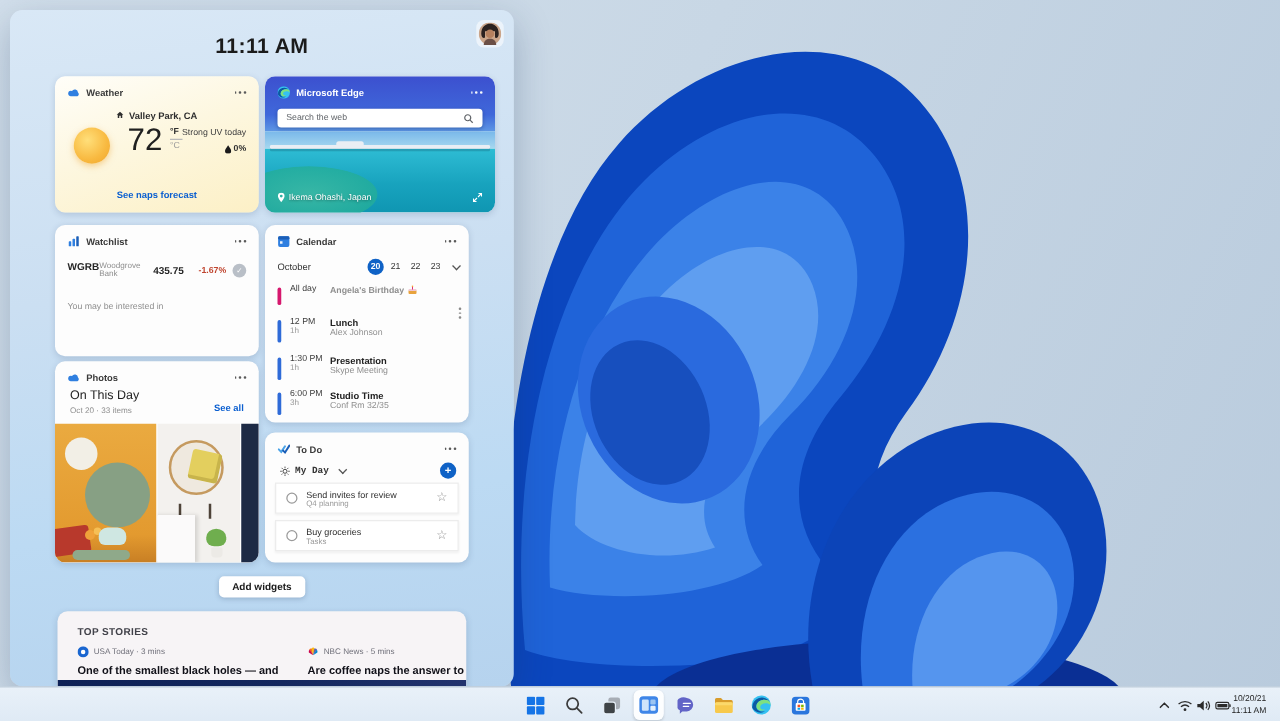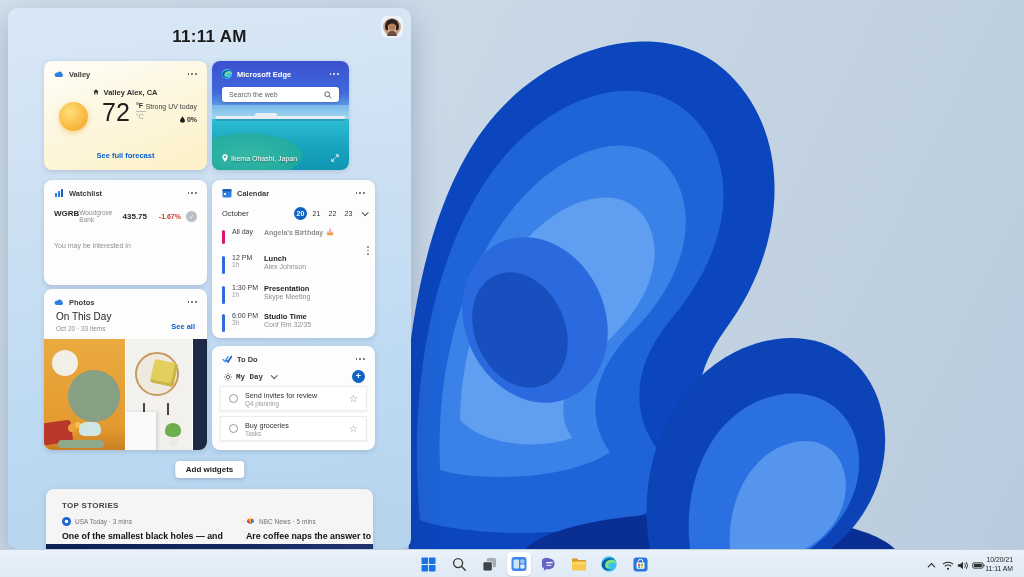--- a/index.html
+++ b/index.html
@@ -42,21 +42,21 @@
   .w-unit-f { font-size:7px; font-weight:700; color:#2e2e2e; }
   .w-units hr { border:none; border-top:1px solid #b9b9b9; margin:1.5px 0; width:10px; }
   .w-unit-c { font-size:7px; color:#9a9a9a; }
   .w-cond { position:absolute; right:10px; top:42px; font-size:7px; color:#3c3c3c; text-align:right; }
   .w-precip { position:absolute; right:10px; top:55px; font-size:7px; font-weight:600; color:#2e2e2e;
               display:flex; align-items:center; gap:2px; }
   .w-link { position:absolute; bottom:10px; left:0; width:100%; text-align:center;
             font-size:7.5px; font-weight:600; color:#0b5fd0; cursor:pointer; }
 
   
-  .edge { left:204px; top:53px; width:137px; height:109px; }
+  .edge { left:204px; top:53px; width:184px; height:109px; }
   .edge .ph-sky-top { position:absolute; inset:0 0 auto 0; height:44px;
         background:linear-gradient(180deg,#3c50cf 0%,#3f68da 70%,#5d96e4 100%); }
   .edge .ph-sky { position:absolute; top:44px; left:0; right:0; height:14px;
         background:linear-gradient(180deg,#79b8ea,#a7d8ef); }
   .edge .ph-sea { position:absolute; top:58px; left:0; right:0; bottom:0;
         background:linear-gradient(180deg,#2ebcd4 0%,#18a3be 55%,#0f96b2 100%); }
   .edge .ph-lagoon { position:absolute; bottom:-8px; left:-20px; width:110px; height:45px; border-radius:50%;
         background:radial-gradient(#3ebba2,#23ad9b 70%, transparent 72%); opacity:.85; }
   .edge .ph-bridge { position:absolute; top:55px; left:4px; right:4px; height:2.5px;
         background:#e9eef4; border-radius:1px; box-shadow:0 2px 0 rgba(10,70,90,.25); }
@@ -202,48 +202,48 @@
         <circle cx="9" cy="9" r="3.4" fill="#b5805e"></circle>
         <path d="M 4 18 C 4 14.5 6.5 13 9 13 C 11.5 13 14 14.5 14 18 Z" fill="#6b4f46"></path>
       </svg>
     </div>
 
     <div class="card weather">
       <div class="card-head">
         <svg width="10" height="10" viewBox="0 0 10 10">
           <path d="M 3 8 A 2.2 2.2 0 1 1 3.6 3.8 A 2.6 2.6 0 0 1 8.4 5 A 1.8 1.8 0 0 1 8 8 Z" fill="#2f7fe0"></path>
         </svg>
-        <span>Valley</span>
+        <span>Weather</span>
         <span class="dots">
             <i></i>
             <i></i>
             <i></i>
           </span>
       </div>
       <div class="w-loc">
         <svg width="6" height="6" viewBox="0 0 10 10" style="margin-right:2px">
           <path d="M 5 0.5 L 9.5 4.5 L 8 4.5 L 8 9 L 6 9 L 6 6 L 4 6 L 4 9 L 2 9 L 2 4.5 L 0.5 4.5 Z" fill="#2e2e2e"></path>
         </svg>
-        <span>Valley Alex, CA</span>
+        <span>Valley Park, CA</span>
       </div>
       <div class="w-sun"></div>
       <div class="w-temp">72</div>
       <div class="w-units">
         <div class="w-unit-f">°F</div>
         <hr>
         <div class="w-unit-c">°C</div>
       </div>
       <div class="w-cond">Strong UV today</div>
       <div class="w-precip">
         <svg width="5" height="7" viewBox="0 0 6 8">
           <path d="M 3 0 C 4.5 2.5 6 4 6 5.5 A 3 2.5 0 0 1 0 5.5 C 0 4 1.5 2.5 3 0 Z" fill="#1b1b1b"></path>
         </svg>
         <span>0%</span>
       </div>
-      <div class="w-link">See full forecast</div>
+      <div class="w-link">See naps forecast</div>
     </div>
 
     <div class="card edge">
       <div class="ph-sky-top"></div>
       <div class="ph-sky"></div>
       <div class="ph-sea"></div>
       <div class="ph-lagoon"></div>
       <div class="ph-bridge"></div>
       <div class="card-head">
         <svg width="10" height="10" viewBox="0 0 10 10">

